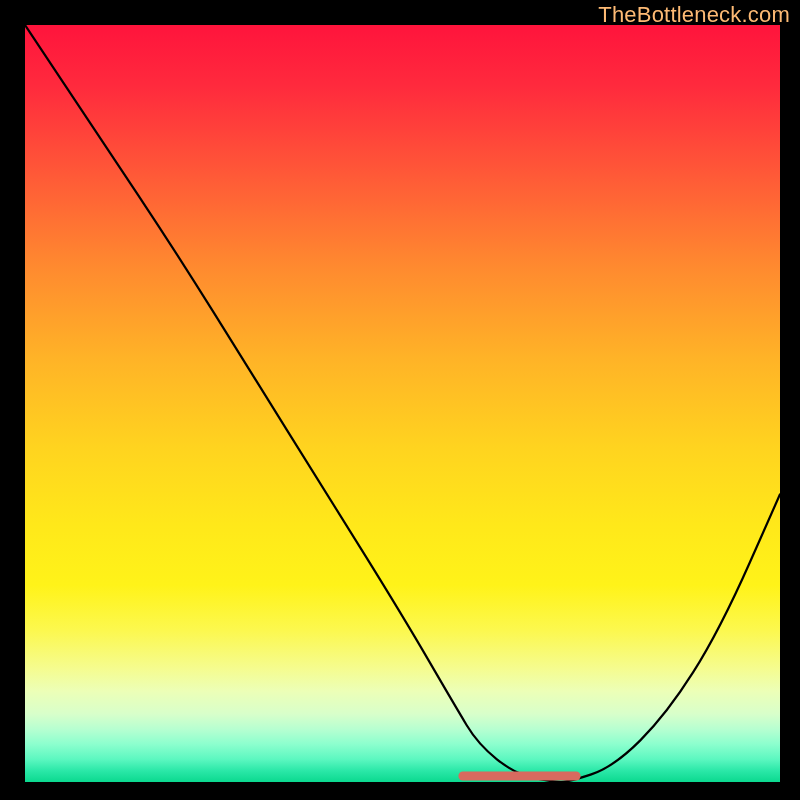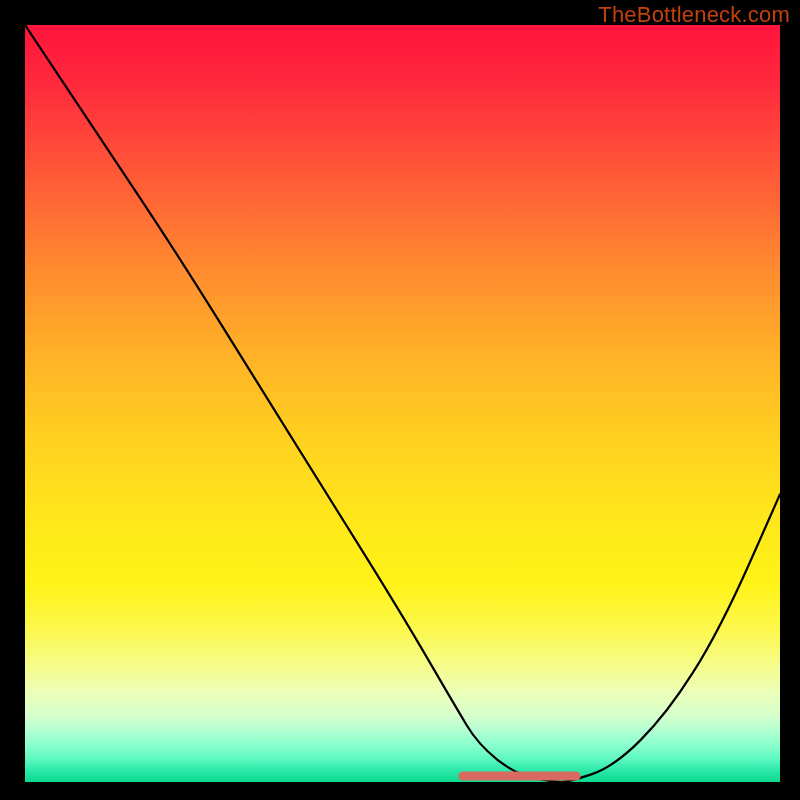--- a/index.html
+++ b/index.html
@@ -8,21 +8,21 @@
     height: 800px;
     background: #000;
     position: relative;
     overflow: hidden;
     font-family: Arial, Helvetica, sans-serif;
   }
   .watermark {
     position: absolute;
     top: 2px;
     right: 10px;
-    color: #c2410c;
+    color: #fdba74;
     font-size: 22px;
     font-weight: 500;
     letter-spacing: 0.2px;
     z-index: 10;
   }
   .plot {
     position: absolute;
     left: 25px;
     top: 25px;
     width: 755px;

